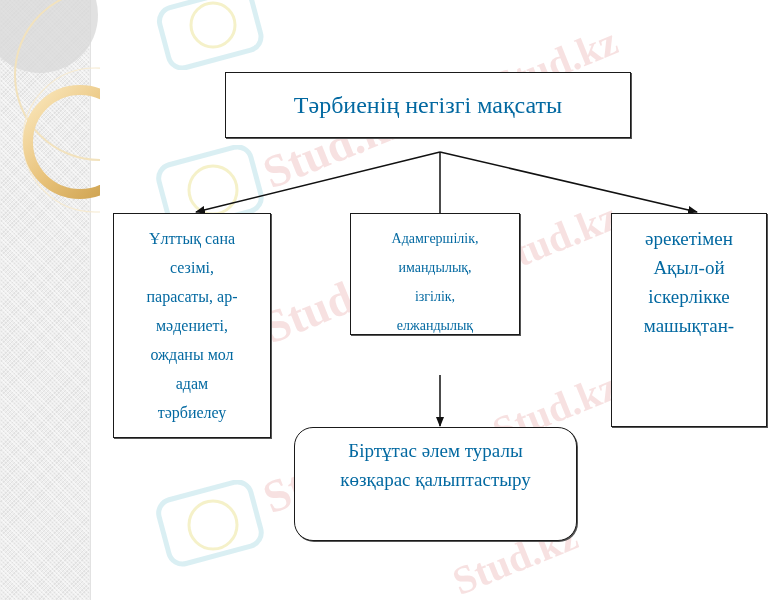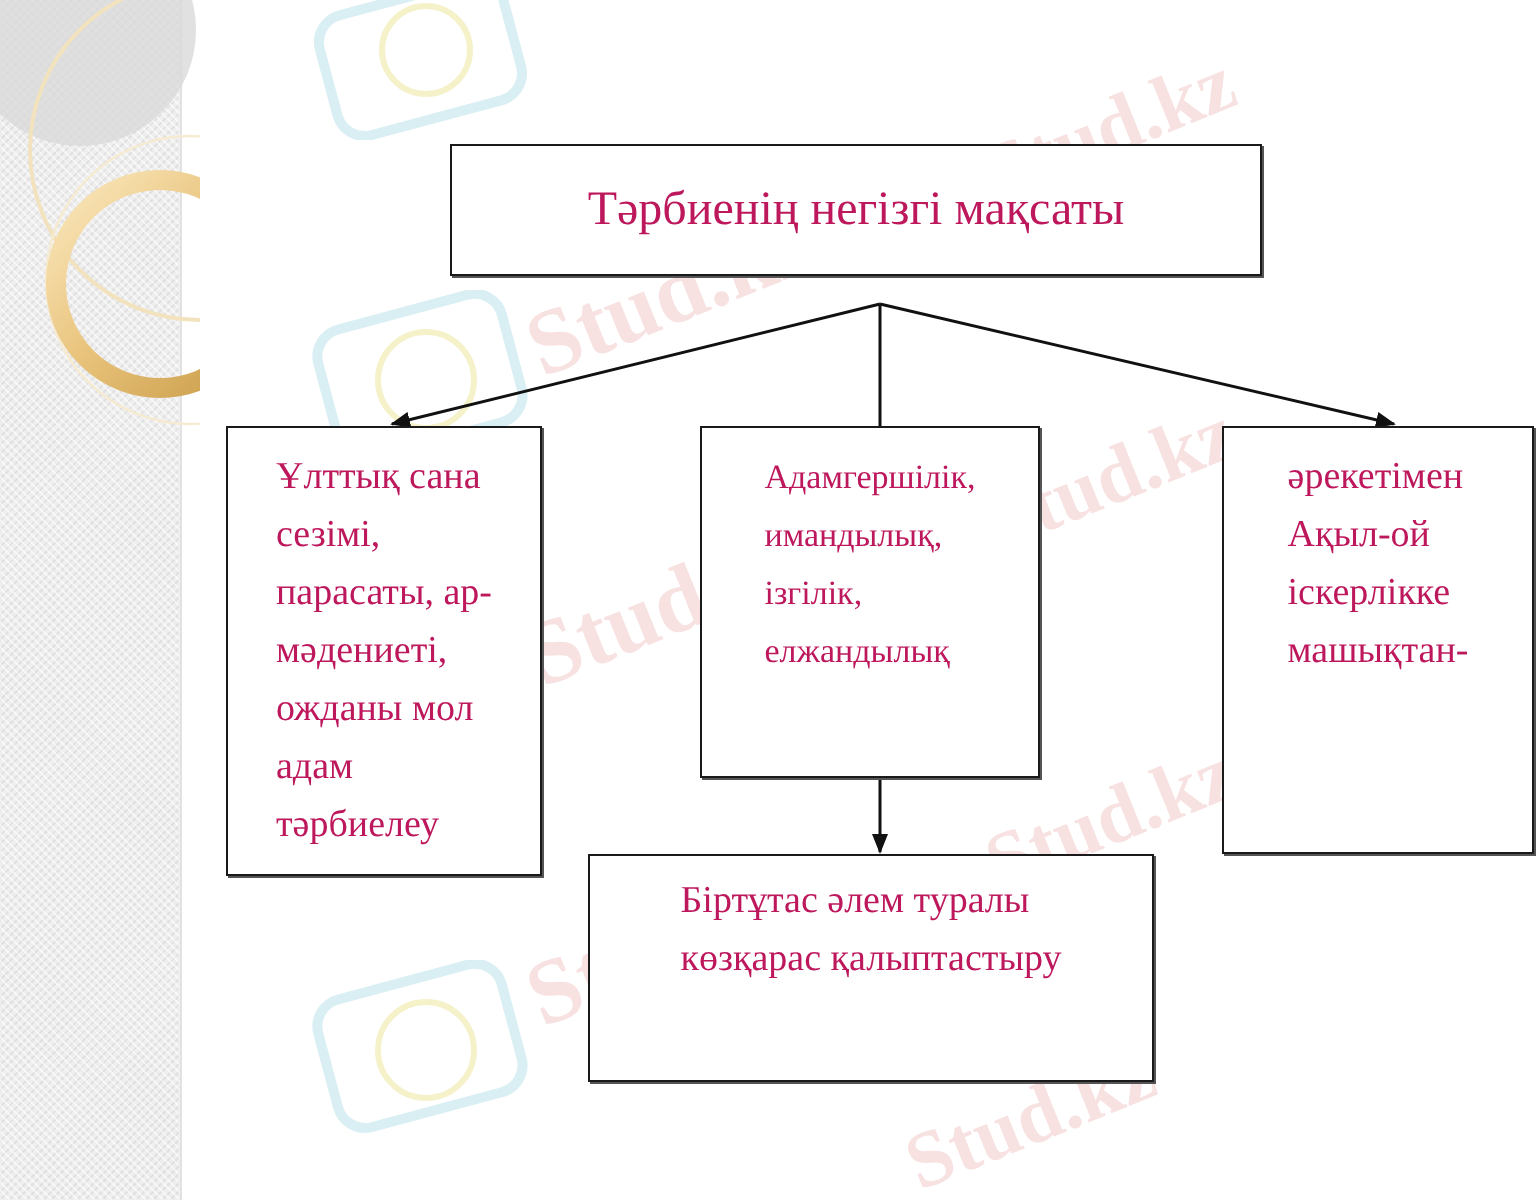--- a/index.html
+++ b/index.html
@@ -5,27 +5,27 @@
   html, body { margin:0; padding:0; }
   body { width:768px; height:600px; position:relative; overflow:hidden; background:#ffffff; font-family:"Liberation Serif","DejaVu Serif",serif; }
   .strip { position:absolute; left:0; top:0; width:90px; height:600px;
     background-color:#eeeeee;
     background-image: repeating-linear-gradient(45deg, rgba(255,255,255,0.55) 0 1px, transparent 1px 3px),
                       repeating-linear-gradient(-45deg, rgba(200,200,200,0.35) 0 1px, transparent 1px 3px);
     border-right:1px solid #e2e2e2; }
   .deco { position:absolute; left:0; top:0; width:100px; height:300px; overflow:hidden; pointer-events:none; }
   .wm { position:absolute; pointer-events:none; }
   .wm-text { position:absolute; color:rgba(220,120,120,0.22); font-weight:bold; font-size:46px; transform:rotate(-22deg); font-family:"Liberation Serif",serif; white-space:nowrap; }
-  .box { position:absolute; background:#ffffff; border:1.5px solid #1a1a1a; box-sizing:border-box; box-shadow:1px 1px 0 #555; display:flex; justify-content:center; color:#be185d; }
+  .box { position:absolute; background:#ffffff; border:1.5px solid #1a1a1a; box-sizing:border-box; box-shadow:1px 1px 0 #555; display:flex; justify-content:center; text-align:center; color:#0369a1; }
   .box span { display:block; }
   #top-box { left:225px; top:72px; width:406px; height:66px; align-items:center; font-size:24px; }
-  #left-box { left:113px; top:213px; width:158px; height:225px; font-size:19px; line-height:29px; padding-top:10px; }
-  #mid-box { left:350px; top:213px; width:170px; height:176px; font-size:17px; line-height:29px; padding-top:10px; }
+  #left-box { left:113px; top:213px; width:158px; height:225px; font-size:16px; line-height:29px; padding-top:10px; }
+  #mid-box { left:350px; top:213px; width:170px; height:122px; font-size:14px; line-height:29px; padding-top:10px; }
   #right-box { left:611px; top:213px; width:156px; height:214px; font-size:19px; line-height:29px; padding-top:10px; }
-  #bottom-box { left:294px; top:427px; width:283px; height:114px; font-size:19px; line-height:29px; padding-top:8px; }
+  #bottom-box { left:294px; top:427px; width:283px; height:114px; font-size:19px; line-height:29px; padding-top:8px;border-radius:19px; }
   .lines { position:absolute; left:0; top:0; width:768px; height:600px; pointer-events:none; }
 </style>
 </head>
 <body>
 
 <div class="strip"></div>
 
 <svg class="deco" viewBox="0 0 100 300">
   <defs>
     <linearGradient id="gold" x1="0" y1="0" x2="1" y2="1">

